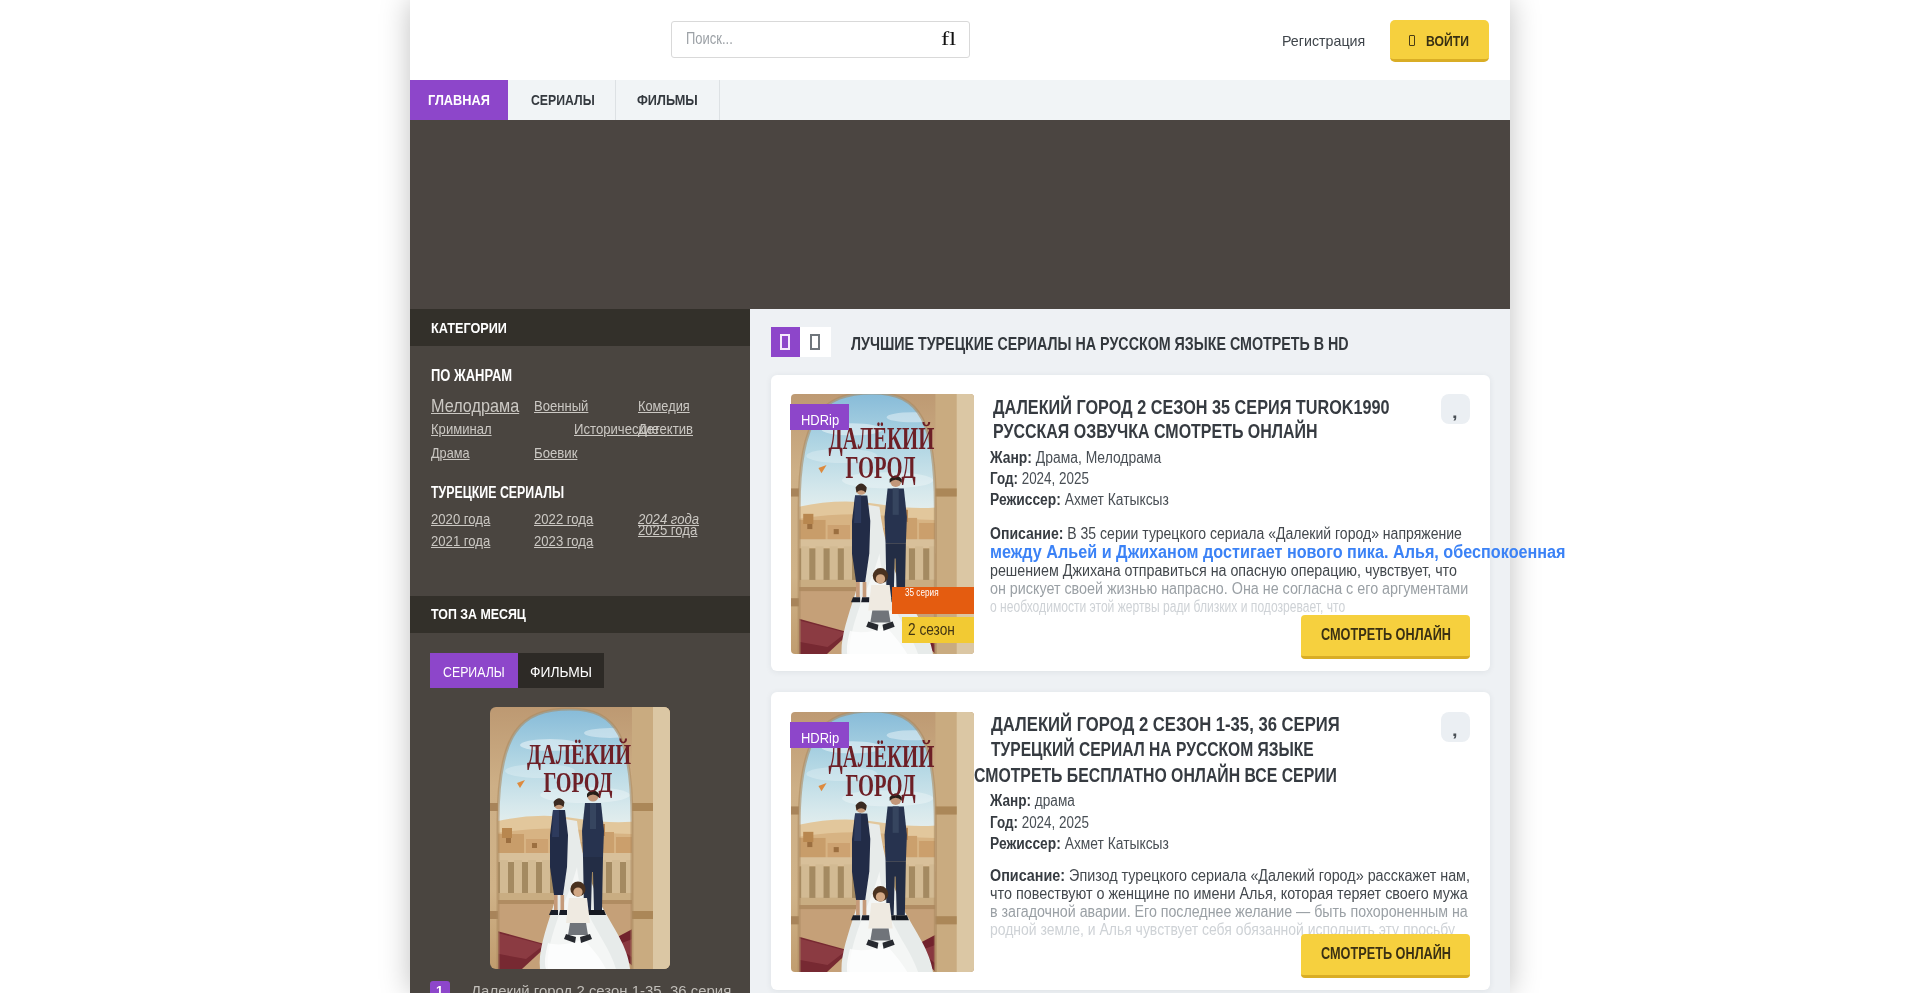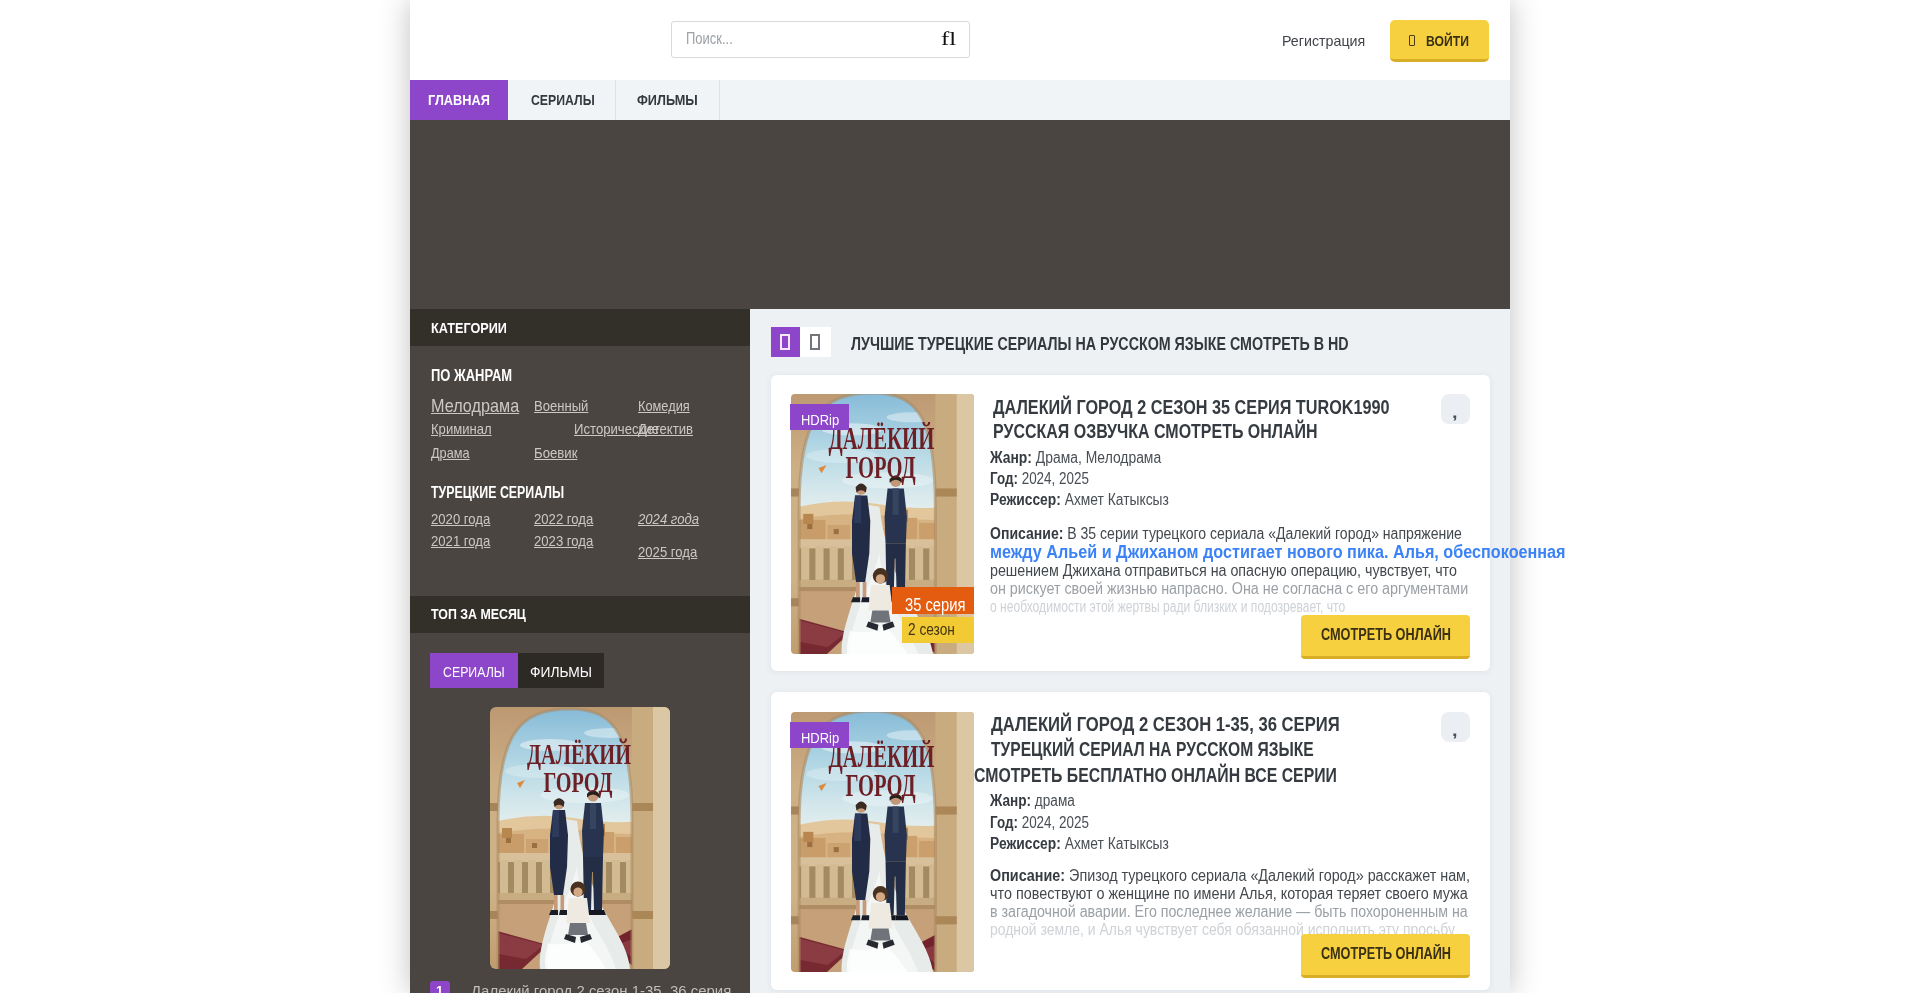--- a/index.html
+++ b/index.html
@@ -32,21 +32,21 @@
 <div class="abs" style="left:534px;top:421.1px;font-size:15px;font-weight:400;color:#cbc8c3;line-height:15px;margin-left:40px;"><span class="cx" id="g5" style="transform:scaleX(0.8763);text-decoration:underline;">Исторические</span></div>
 <div class="abs" style="left:638px;top:421.1px;font-size:15px;font-weight:400;color:#cbc8c3;line-height:15px;"><span class="cx" id="g6" style="transform:scaleX(0.8730);text-decoration:underline;">Детектив</span></div>
 <div class="abs" style="left:431px;top:444.6px;font-size:15px;font-weight:400;color:#cbc8c3;line-height:15px;"><span class="cx" id="g7" style="transform:scaleX(0.8478);text-decoration:underline;">Драма</span></div>
 <div class="abs" style="left:534px;top:444.6px;font-size:15px;font-weight:400;color:#cbc8c3;line-height:15px;"><span class="cx" id="g8" style="transform:scaleX(0.8776);text-decoration:underline;">Боевик</span></div>
 <div class="abs" style="left:431px;top:484.9px;font-size:16px;font-weight:700;color:#ffffff;line-height:16px;"><span class="cx" id="tur" style="transform:scaleX(0.7733);">ТУРЕЦКИЕ СЕРИАЛЫ</span></div>
 <div class="abs" style="left:431px;top:510.8px;font-size:15px;font-weight:400;color:#cbc8c3;line-height:15px;"><span class="cx" id="y1" style="transform:scaleX(0.8750);text-decoration:underline;">2020 года</span></div>
 <div class="abs" style="left:534px;top:510.8px;font-size:15px;font-weight:400;color:#cbc8c3;line-height:15px;"><span class="cx" id="y2" style="transform:scaleX(0.8750);text-decoration:underline;">2022 года</span></div>
 <div class="abs" style="left:638px;top:510.8px;font-size:15px;font-weight:400;color:#cbc8c3;line-height:15px;font-style:italic;"><span class="cx" id="y3" style="transform:scaleX(0.8750);text-decoration:underline;">2024 года</span></div>
 <div class="abs" style="left:431px;top:533.0px;font-size:15px;font-weight:400;color:#cbc8c3;line-height:15px;"><span class="cx" id="y4" style="transform:scaleX(0.8750);text-decoration:underline;">2021 года</span></div>
 <div class="abs" style="left:534px;top:533.0px;font-size:15px;font-weight:400;color:#cbc8c3;line-height:15px;"><span class="cx" id="y5" style="transform:scaleX(0.8750);text-decoration:underline;">2023 года</span></div>
-<div class="abs" style="left:638px;top:544px;font-size:15px;font-weight:400;color:#cbc8c3;line-height:15px;"><span class="cx" id="y6" style="transform:scaleX(0.8750);text-decoration:underline;">2025 года</span></div>
+<div class="abs" style="left:638px;top:522px;font-size:15px;font-weight:400;color:#cbc8c3;line-height:15px;"><span class="cx" id="y6" style="transform:scaleX(0.8750);text-decoration:underline;">2025 года</span></div>
 <div class="abs" style="left:410px;top:596px;width:340px;height:37px;background:#33302a"></div>
 <div class="abs" style="left:431px;top:606.0px;font-size:15px;font-weight:700;color:#ffffff;line-height:15px;"><span class="cx" id="top" style="transform:scaleX(0.8261);">ТОП ЗА МЕСЯЦ</span></div>
 <div class="abs" style="left:430px;top:653px;width:88px;height:35px;background:#8d46ca"></div>
 <div class="abs" style="left:518px;top:653px;width:86px;height:35px;background:#2d2a26"></div>
 <div class="abs" style="left:442.6px;top:664.0px;font-size:15px;font-weight:400;color:#ffffff;line-height:15px;"><span class="cx" id="tabser" style="transform:scaleX(0.8227);">СЕРИАЛЫ</span></div>
 <div class="abs" style="left:530px;top:664.0px;font-size:15px;font-weight:400;color:#ffffff;line-height:15px;"><span class="cx" id="tabfilm" style="transform:scaleX(0.9209);">ФИЛЬМЫ</span></div>
 <div class="abs" style="left:490px;top:707px;width:180px;height:262px;border-radius:6px;overflow:hidden"><svg width="180" height="262" viewBox="0 0 180 262" preserveAspectRatio="xMidYMid slice">
 <defs>
 <linearGradient id="skys" x1="0" y1="0" x2="0" y2="1">
  <stop offset="0" stop-color="#85bad8"></stop>
@@ -248,21 +248,21 @@
 <path d="M100,227 L90,230 L91,236 L102,232 Z" fill="#26292f"></path>
 <path d="M27,76 L35,73 L30,81 Z" fill="#dd8a3e"></path>
 </g>
 <path d="M8,262 V115 C8,26 30,2 80,2 C128,2 142,32 142,115 V262" fill="none" stroke="#ac8a60" stroke-width="3" opacity="0.6"></path>
 <text x="89" y="57.2" text-anchor="middle" font-family="Liberation Serif, serif" font-weight="700" font-size="30" fill="#6d1f26" textLength="104" lengthAdjust="spacingAndGlyphs">ДАЛЁКИЙ</text>
 <text x="88" y="85.3" text-anchor="middle" font-family="Liberation Serif, serif" font-weight="700" font-size="30" fill="#6d1f26" textLength="69" lengthAdjust="spacingAndGlyphs">ГОРОД</text>
 </svg></div>
 <div class="abs" style="left:790px;top:404.4px;width:59px;height:26px;background:#8d46ca"></div>
 <div class="abs" style="left:800.6px;top:412.4px;font-size:15px;font-weight:400;color:#ffffff;line-height:15px;"><span class="cx" id="c1hdrip" style="transform:scaleX(0.8636);">HDRip</span></div>
 <div class="abs" style="left:892px;top:587px;width:81.6px;height:26.5px;background:#e45c10"></div>
-<div class="abs" style="left:905px;top:597px;font-size:18px;font-weight:400;color:#ffffff;line-height:16px;text-decoration:underline;"><span class="cx" id="c1ser" style="transform:scaleX(0.8182);">35 серия</span></div>
+<div class="abs" style="left:905px;top:585px;font-size:10px;font-weight:400;color:#ffffff;line-height:16px;text-decoration:underline;"><span class="cx" id="c1ser" style="transform:scaleX(0.8182);">35 серия</span></div>
 <div class="abs" style="left:902px;top:616.7px;width:71.6px;height:26px;background:#f2ca33"></div>
 <div class="abs" style="left:907.5px;top:621.9px;font-size:16px;font-weight:400;color:#413414;line-height:16px;"><span class="cx" id="c1sez" style="transform:scaleX(0.8545);">2 сезон</span></div>
 <div class="abs" style="left:1440.6px;top:394px;width:29px;height:30.4px;background:#ebeff3;border-radius:8px"></div>
 <div class="abs" style="left:1451.6px;top:404.9px;font-size:16px;font-weight:700;color:#494f55;line-height:16px;"><span class="cx" id="c1bm" style="transform:scaleX(1.2500);">,</span></div>
 <div class="abs" style="left:993px;top:395.6px;font-size:21px;font-weight:700;color:#363b41;line-height:21px;"><span class="cx" id="c1t0" style="transform:scaleX(0.7729);">ДАЛЕКИЙ ГОРОД 2 СЕЗОН 35 СЕРИЯ TUROK1990</span></div>
 <div class="abs" style="left:993px;top:419.9px;font-size:21px;font-weight:700;color:#363b41;line-height:21px;"><span class="cx" id="c1t1" style="transform:scaleX(0.7611);">РУССКАЯ ОЗВУЧКА СМОТРЕТЬ ОНЛАЙН</span></div>
 <div class="abs" style="left:990px;top:450.3px;font-size:16px;font-weight:400;color:#484e54;line-height:16px;"><span class="cx" id="c1m0" style="transform:scaleX(0.8680);"><b style="color:#363b41">Жанр:</b> Драма, Мелодрама</span></div>
 <div class="abs" style="left:990px;top:470.7px;font-size:16px;font-weight:400;color:#484e54;line-height:16px;"><span class="cx" id="c1m1" style="transform:scaleX(0.8390);"><b style="color:#363b41">Год:</b> 2024, 2025</span></div>
 <div class="abs" style="left:990px;top:492.2px;font-size:16px;font-weight:400;color:#484e54;line-height:16px;"><span class="cx" id="c1m2" style="transform:scaleX(0.8647);"><b style="color:#363b41">Режиссер:</b> Ахмет Катыксыз</span></div>
 <div class="abs" style="left:990px;top:526.2px;font-size:16px;font-weight:400;color:#43484d;line-height:16px;"><span class="cx" id="c1d0" style="transform:scaleX(0.8773);"><b style="color:#363b41">Описание:</b> В 35 серии турецкого сериала «Далекий город» напряжение</span></div>

